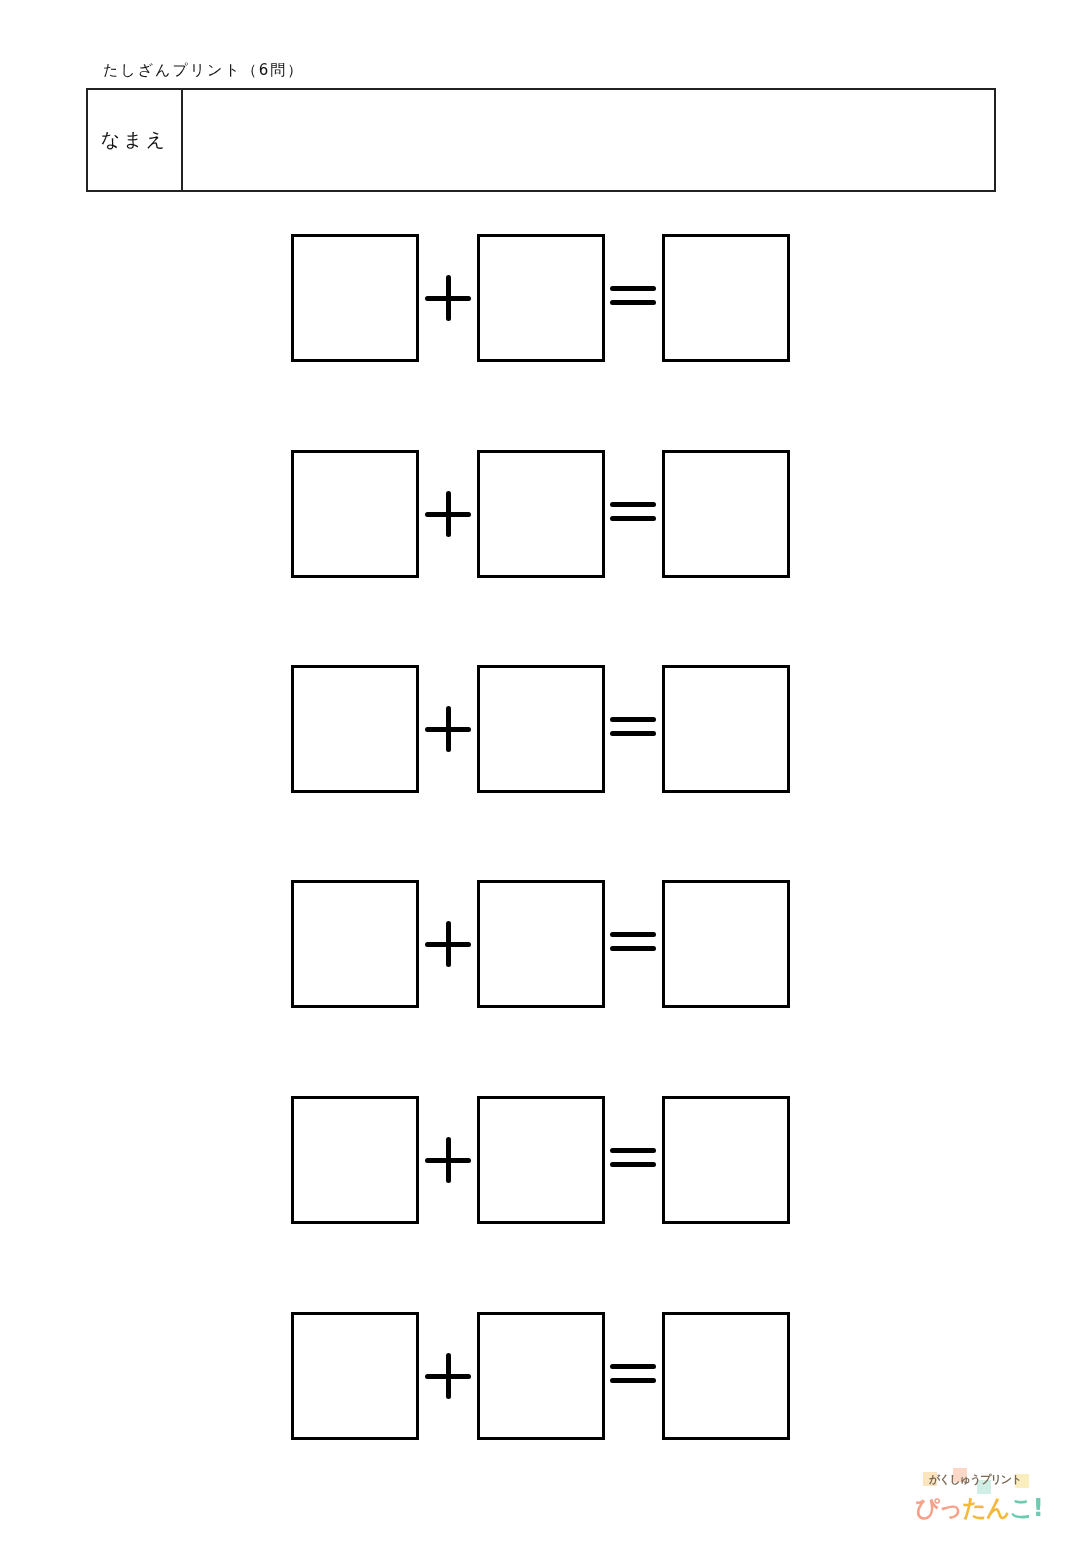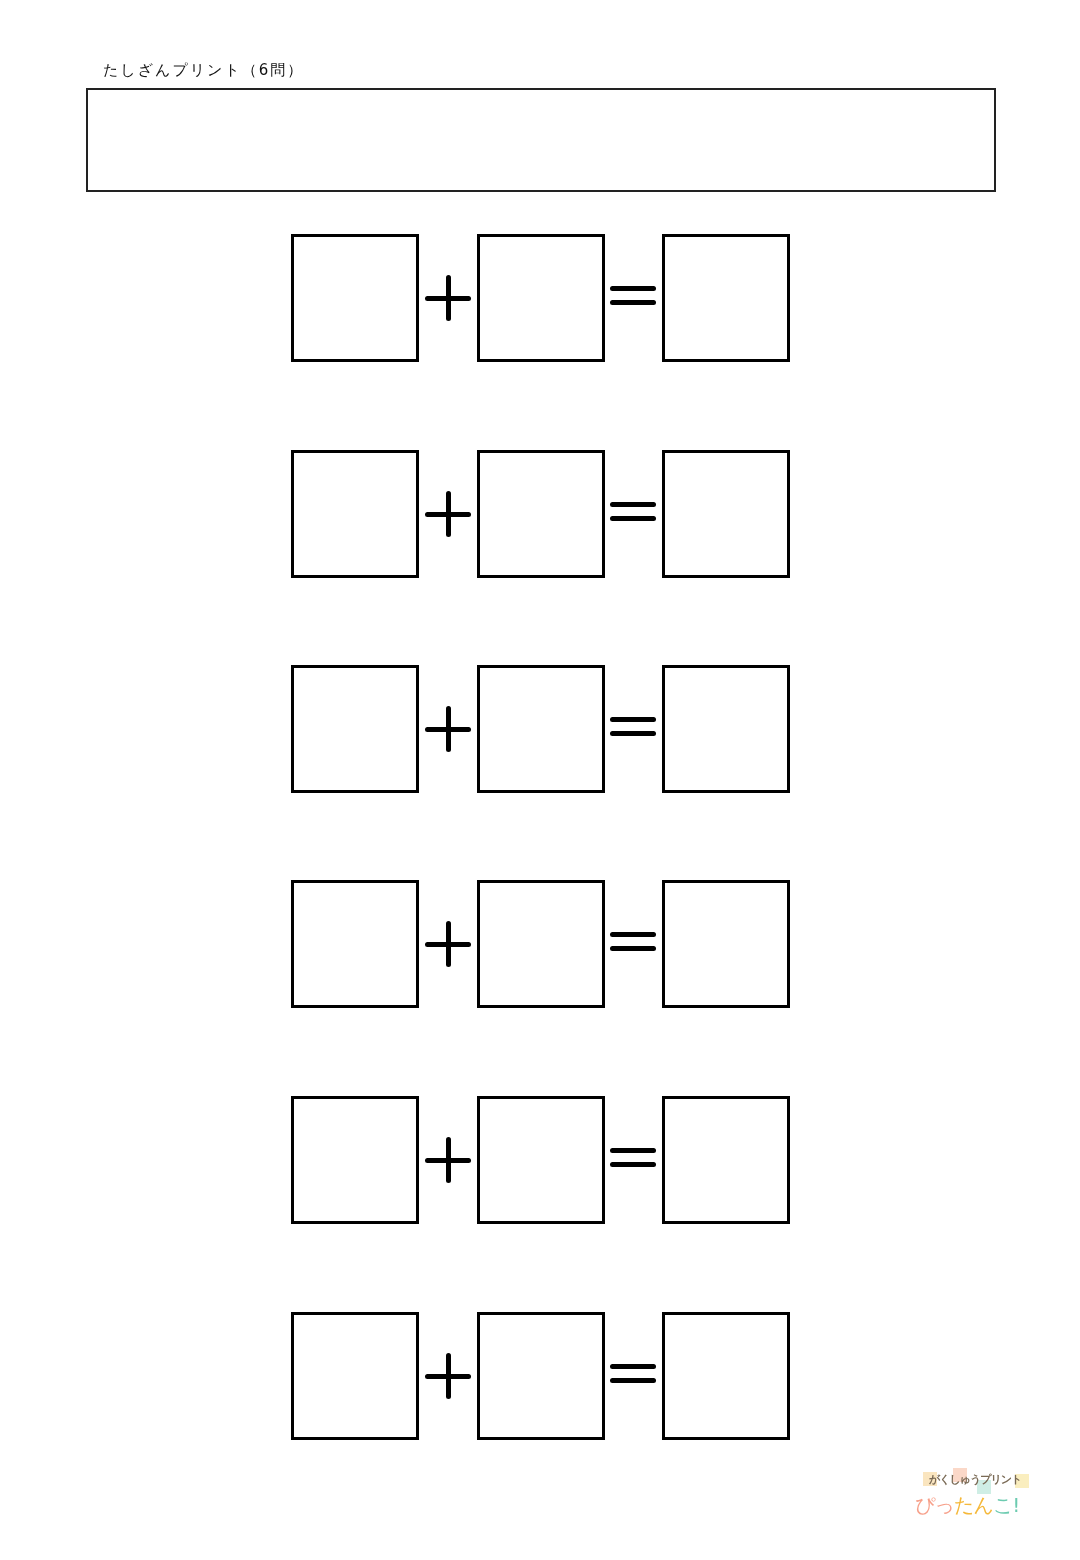--- a/index.html
+++ b/index.html
@@ -15,30 +15,31 @@
   .box { position: absolute; top: 0; width: 122px; height: 122px; border: 3px solid #000; background: #fff; }
   .b1 { left: 0; } .b2 { left: 186px; } .b3 { left: 371px; }
   .plus { position: absolute; left: 134px; top: 41px; width: 46px; height: 46px; }
   .plus::before { content: ""; position: absolute; left: 0; top: 21px; width: 46px; height: 5px; background: #000; border-radius: 3px; }
   .plus::after { content: ""; position: absolute; left: 20.5px; top: 0; width: 5px; height: 46px; background: #000; border-radius: 3px; }
   .eq { position: absolute; left: 319px; top: 52px; width: 46px; height: 20px; }
   .eq::before, .eq::after { content: ""; position: absolute; left: 0; width: 46px; height: 5px; background: #000; border-radius: 3px; }
   .eq::before { top: 0; } .eq::after { top: 14px; }
   .logo { position: absolute; left: 915px; top: 1472px; width: 145px; height: 60px; }
   .logo-top { position: absolute; left: 14px; top: 0; font-size: 11px; font-weight: bold; color: #7a6a55; letter-spacing: -1px; white-space: nowrap; font-family: Liberation Serif, serif; }
-  .logo-bottom { position: absolute; left: 0; top: 20px; font-size: 20px; font-weight: normal; white-space: nowrap; letter-spacing: -1px; }
+  .logo-bottom { position: absolute; left: 0; top: 20px; font-size: 24px; font-weight: bold; white-space: nowrap; letter-spacing: -1px; }
   .c0 { color: #f7a08a; } .c1 { color: #f7a08a; } .c2 { color: #f5b83a; } .c3 { color: #f5b83a; } .c4 { color: #6ccbb0; } .c5 { color: #6ccbb0; }
   .puzzle { position: absolute; width: 14px; height: 14px; opacity: 0.55; }
 </style>
 </head>
 <body>
 
 <div class="title">たしざんプリント（6問）</div>
 
 <div class="name-box">
+  <div class="name-label">なまえ</div>
   <div class="name-field"></div>
 </div>
 
 <div id="rows">
     <div class="row" style="top: 234px;">
       <div class="box b1"></div>
       <div class="plus"></div>
       <div class="box b2"></div>
       <div class="eq"></div>
       <div class="box b3"></div>

